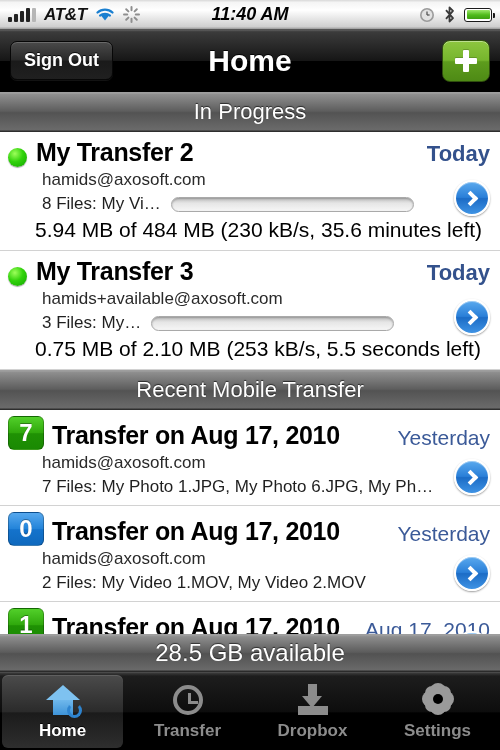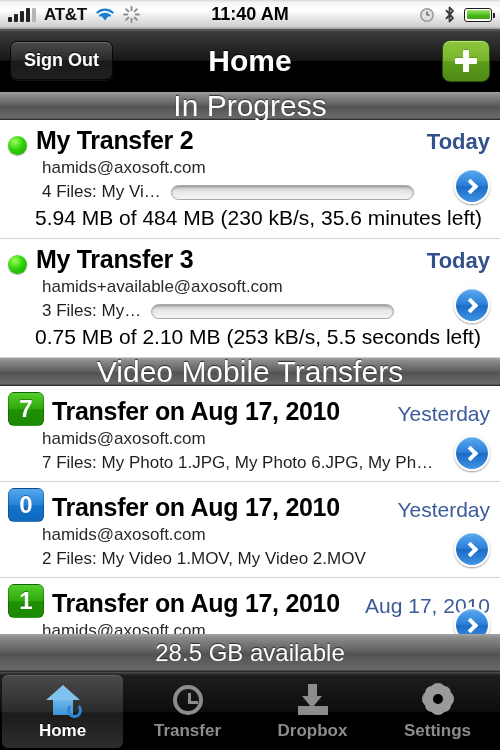--- a/index.html
+++ b/index.html
@@ -12,20 +12,21 @@
   }
   #app { position:relative; width:500px; height:750px; overflow:hidden; background:#fff; }
 
   
   .statusbar {
     height:30px; width:100%;
     background:linear-gradient(to bottom,#d8d8d8 0%,#f4f4f4 8%,#ffffff 35%,#cfcfcf 92%,#9a9a9a 100%);
     display:flex; align-items:center; padding:0 8px;
     border-bottom:1px solid #555;
     position:relative;
+    font-style:italic;
   }
   .sb-left { display:flex; align-items:center; gap:8px; }
   .sb-center {
     position:absolute; left:0; right:0; text-align:center;
     font-size:18px; font-weight:bold; color:#000; letter-spacing:0px;
     pointer-events:none;
   }
   .sb-right { margin-left:auto; display:flex; align-items:center; gap:9px; }
   .bars { display:flex; align-items:flex-end; gap:2px; height:15px; }
   .bars i { display:block; width:4px; background:#1a1a1a; border-radius:1px; }
@@ -79,25 +80,25 @@
   .plus { position:relative; width:22px; height:22px; }
   .plus::before,.plus::after {
     content:""; position:absolute; background:#fff; border-radius:1px;
     box-shadow:0 -1px 0 rgba(0,0,0,.18);
   }
   .plus::before { left:0; top:8px; width:22px; height:6px; }
   .plus::after { top:0; left:8px; width:6px; height:22px; }
 
   
   .section-header {
-    height:28px; width:100%;
+    height:40px; width:100%;
     background:linear-gradient(to bottom,#a0a0a0 0%,#8e8e8e 4%,#5d5d5d 48%,#535353 52%,#6a6a6a 96%,#3f3f3f 100%);
     border-top:1px solid #9e9e9e; border-bottom:1px solid #2e2e2e;
     display:flex; align-items:center; justify-content:center;
-    color:#fff; font-size:30px; font-weight:normal;
+    color:#fff; font-size:22px; font-weight:normal;
     text-shadow:0 -1px 1px rgba(0,0,0,.65);
   }
 
   
   .list { background:#fff; }
   .row {
     position:relative; background:#fff;
     border-bottom:1px solid #d2d2d2;
     padding:6px 0 8px 0;
     cursor:pointer;
@@ -278,21 +279,21 @@
     <div class="list">
 
       <div class="row inprog">
         <div class="row-head">
           <span class="dot"></span>
           <span class="row-title">My Transfer 2</span>
           <span class="row-date">Today</span>
         </div>
         <div class="row-sub">hamids@axosoft.com</div>
         <div class="prog-line">
-          <span class="prog-label">4 Files: My Vi…</span>
+          <span class="prog-label">8 Files: My Vi…</span>
           <span class="progbar">
             <span class="progfill" style="width: 1.2%;"></span>
           </span>
         </div>
         <div class="row-stats">5.94 MB of 484 MB (230 kB/s, 35.6 minutes left)</div>
         <div class="disclosure">
           <span class="chev"></span>
         </div>
       </div>
 
@@ -309,21 +310,21 @@
             <span class="progfill" style="width: 36%;"></span>
           </span>
         </div>
         <div class="row-stats">0.75 MB of 2.10 MB (253 kB/s, 5.5 seconds left)</div>
         <div class="disclosure">
           <span class="chev"></span>
         </div>
       </div>
     </div>
 
-    <div class="section-header">Video Mobile Transfers</div>
+    <div class="section-header">Recent Mobile Transfer</div>
 
     <div class="list">
 
       <div class="row recent">
         <div class="row-head">
           <span class="badge green">7</span>
           <span class="row-title">Transfer on Aug 17, 2010</span>
           <span class="row-date light">Yesterday</span>
         </div>
         <div class="row-sub">hamids@axosoft.com</div>

